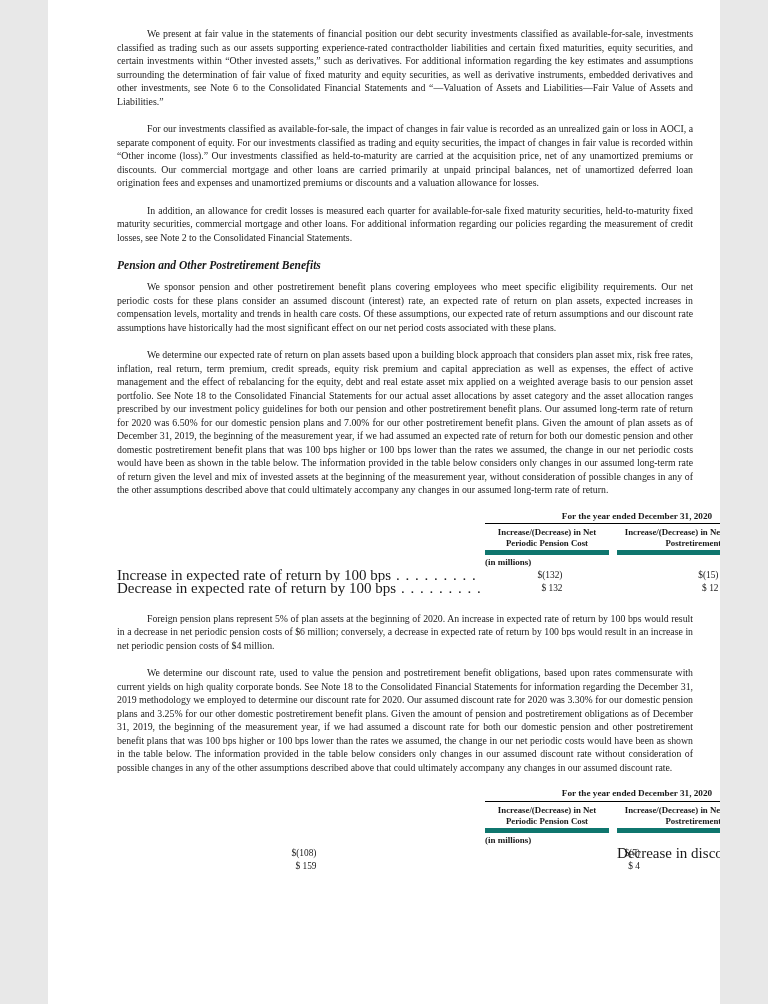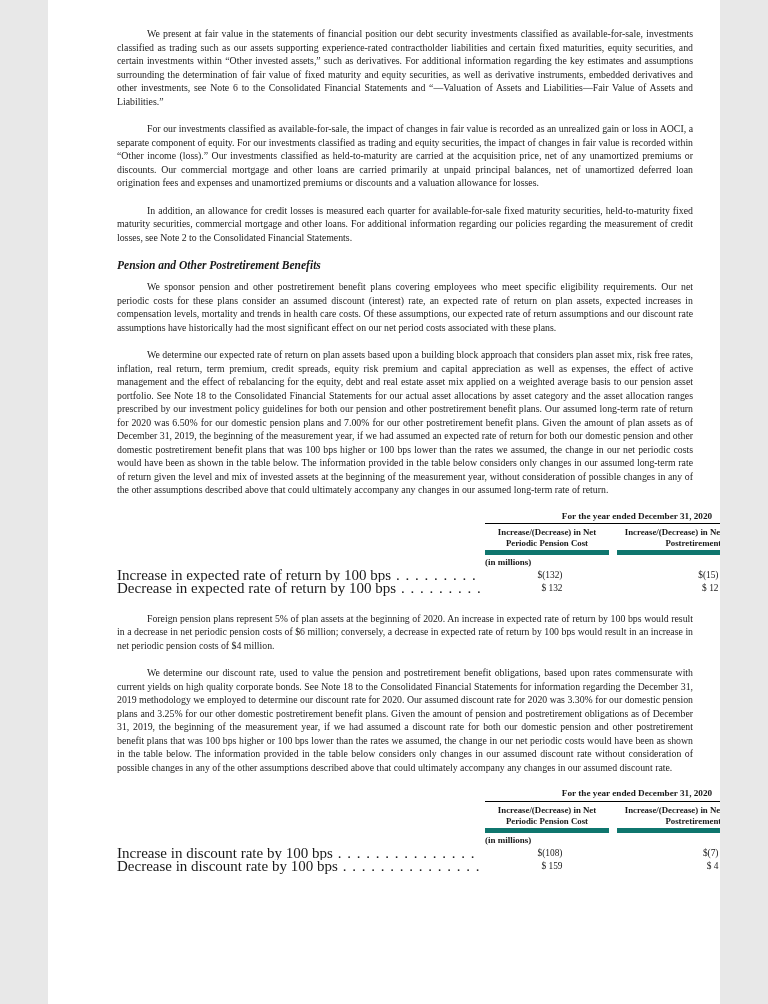--- a/index.html
+++ b/index.html
@@ -148,24 +148,20 @@
       <div class="caption">For the year ended December 31, 2020</div>
 
       <div></div>
       <div class="colhead">Increase/(Decrease) in Net Periodic Pension Cost</div>
       <div class="head-gap"></div>
       <div class="colhead">Increase/(Decrease) in Net Periodic Other Postretirement Cost</div>
 
       <div></div>
       <div class="units">(in millions)</div>
 
-      <div class="row-label">
-          <span>Increase in discount rate by 100 bps</span>
-          <span class="leader"></span>
-        </div>
       <div class="cell"><span>$(108)</span></div>
       <div></div>
       <div class="cell"><span>$(7)</span></div>
 
       <div class="row-label">
           <span>Decrease in discount rate by 100 bps</span>
           <span class="leader"></span>
         </div>
       <div class="cell"><span>$ 159</span></div>
       <div></div>

